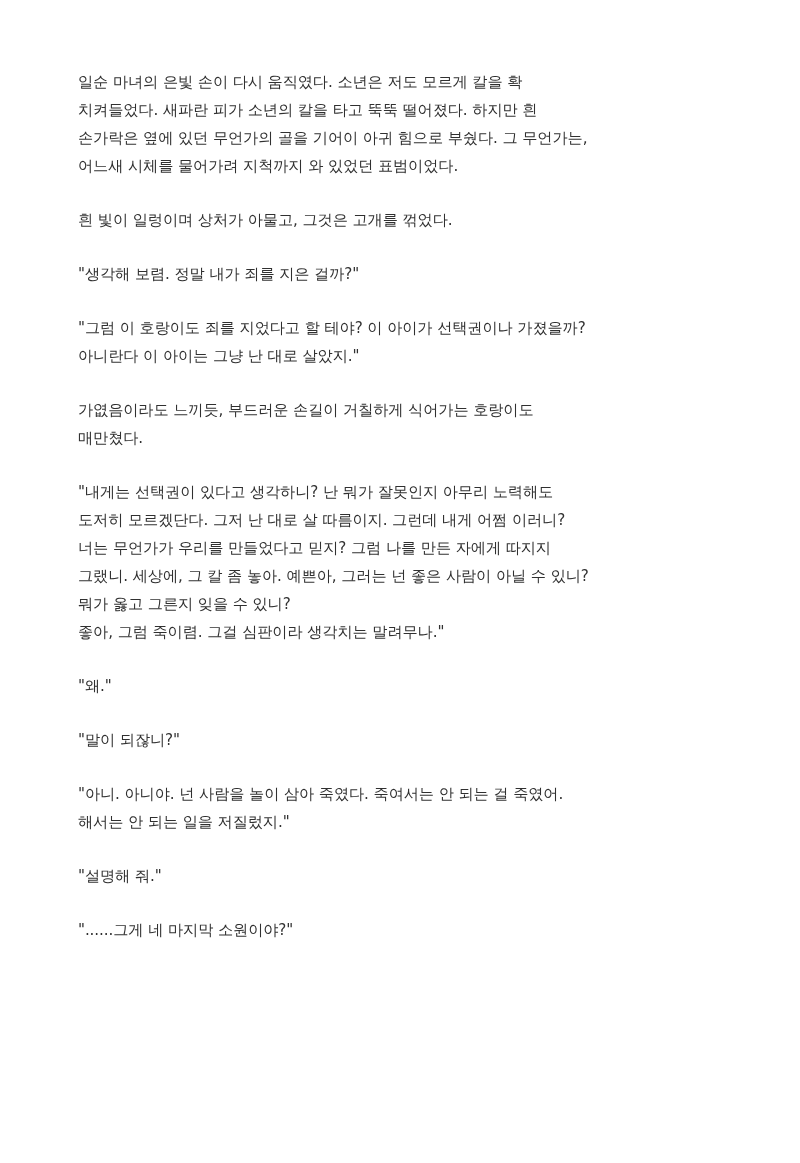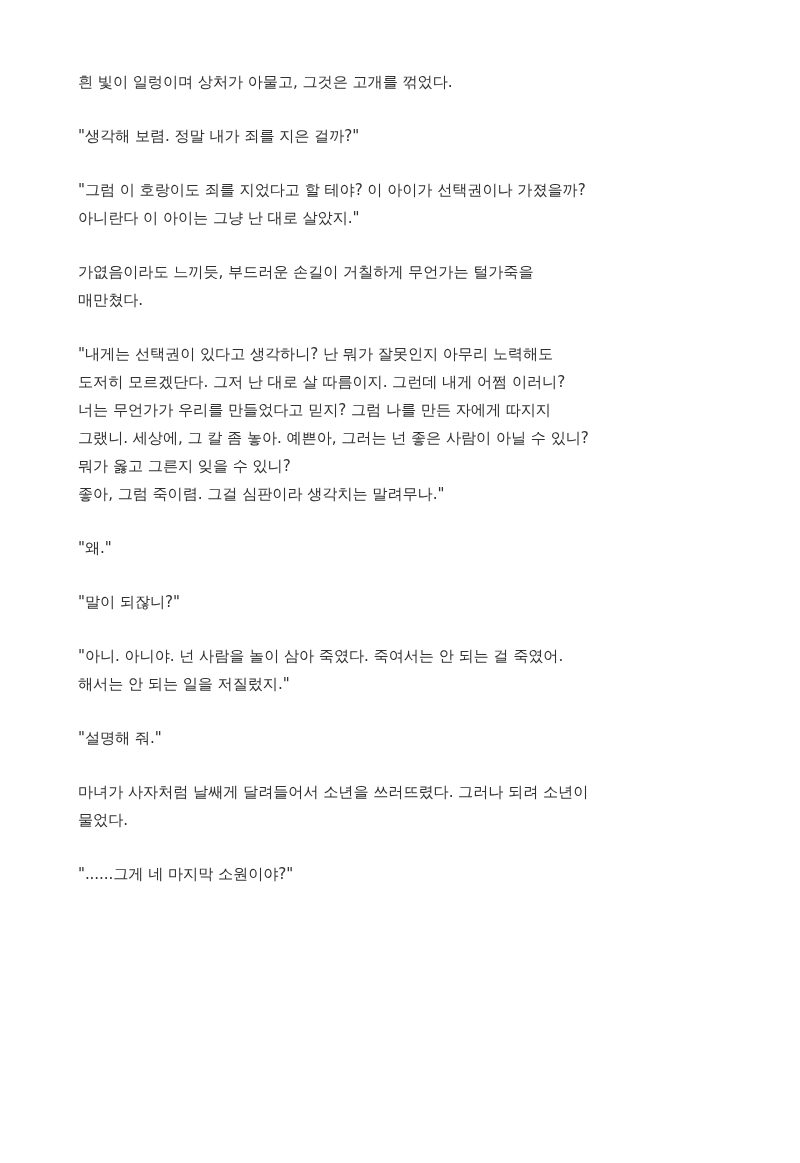--- a/index.html
+++ b/index.html
@@ -35,34 +35,36 @@
   }
   .para:last-child {
     margin-bottom: 0;
   }
 </style>
 </head>
 <body>
 
 <div class="page">
   <div class="body-text">
+    <p class="para">일순 마녀의 은빛 손이 다시 움직였다. 소년은 저도 모르게 칼을 확
+치켜들었다. 새파란 피가 소년의 칼을 타고 뚝뚝 떨어졌다. 하지만 흰
+손가락은 옆에 있던 무언가의 골을 기어이 아귀 힘으로 부쉈다. 그 무언가는,
+어느새 시체를 물어가려 지척까지 와 있었던 표범이었다.</p>
     <p class="para">흰 빛이 일렁이며 상처가 아물고, 그것은 고개를 꺾었다.</p>
     <p class="para">"생각해 보렴. 정말 내가 죄를 지은 걸까?"</p>
     <p class="para">"그럼 이 호랑이도 죄를 지었다고 할 테야? 이 아이가 선택권이나 가졌을까?
 아니란다 이 아이는 그냥 난 대로 살았지."</p>
-    <p class="para">가엾음이라도 느끼듯, 부드러운 손길이 거칠하게 무언가는 털가죽을
+    <p class="para">가엾음이라도 느끼듯, 부드러운 손길이 거칠하게 식어가는 호랑이도
 매만쳤다.</p>
     <p class="para">"내게는 선택권이 있다고 생각하니? 난 뭐가 잘못인지 아무리 노력해도
 도저히 모르겠단다. 그저 난 대로 살 따름이지. 그런데 내게 어쩜 이러니?
 너는 무언가가 우리를 만들었다고 믿지? 그럼 나를 만든 자에게 따지지
 그랬니. 세상에, 그 칼 좀 놓아. 예쁜아, 그러는 넌 좋은 사람이 아닐 수 있니?
 뭐가 옳고 그른지 잊을 수 있니?
 좋아, 그럼 죽이렴. 그걸 심판이라 생각치는 말려무나."</p>
     <p class="para">"왜."</p>
     <p class="para">"말이 되잖니?"</p>
     <p class="para">"아니. 아니야. 넌 사람을 놀이 삼아 죽였다. 죽여서는 안 되는 걸 죽였어.
 해서는 안 되는 일을 저질렀지."</p>
     <p class="para">"설명해 줘."</p>
-    <p class="para">마녀가 사자처럼 날쌔게 달려들어서 소년을 쓰러뜨렸다. 그러나 되려 소년이
-물었다.</p>
     <p class="para">"......그게 네 마지막 소원이야?"</p>
   </div>
 </div>
 
 </body></html>

